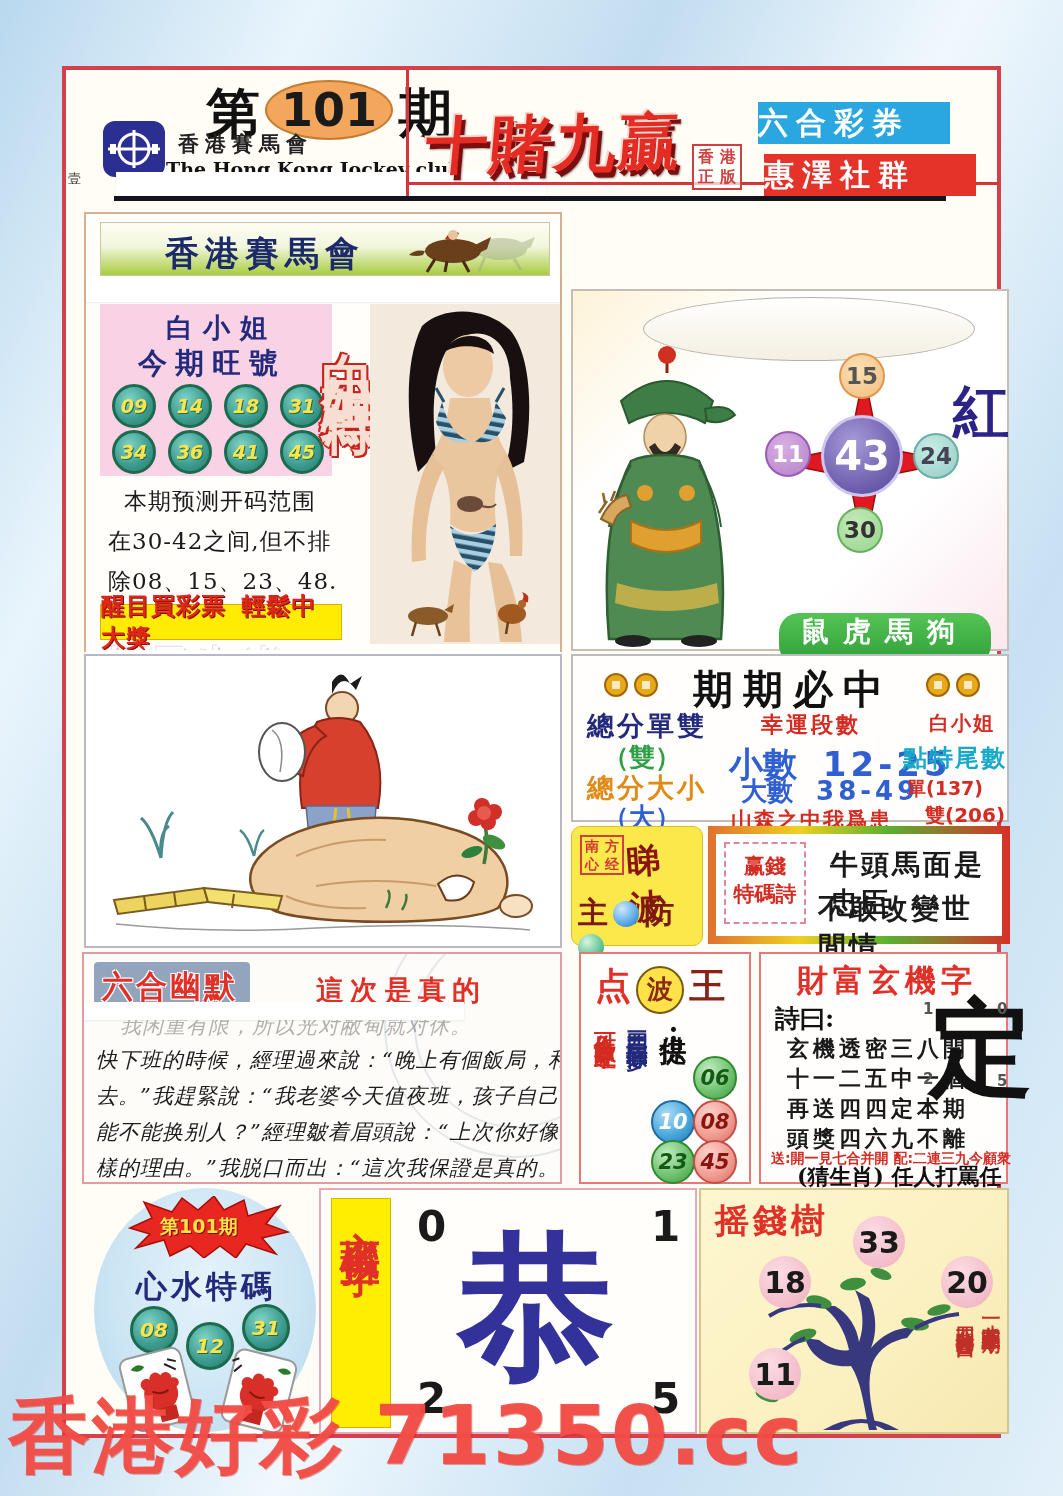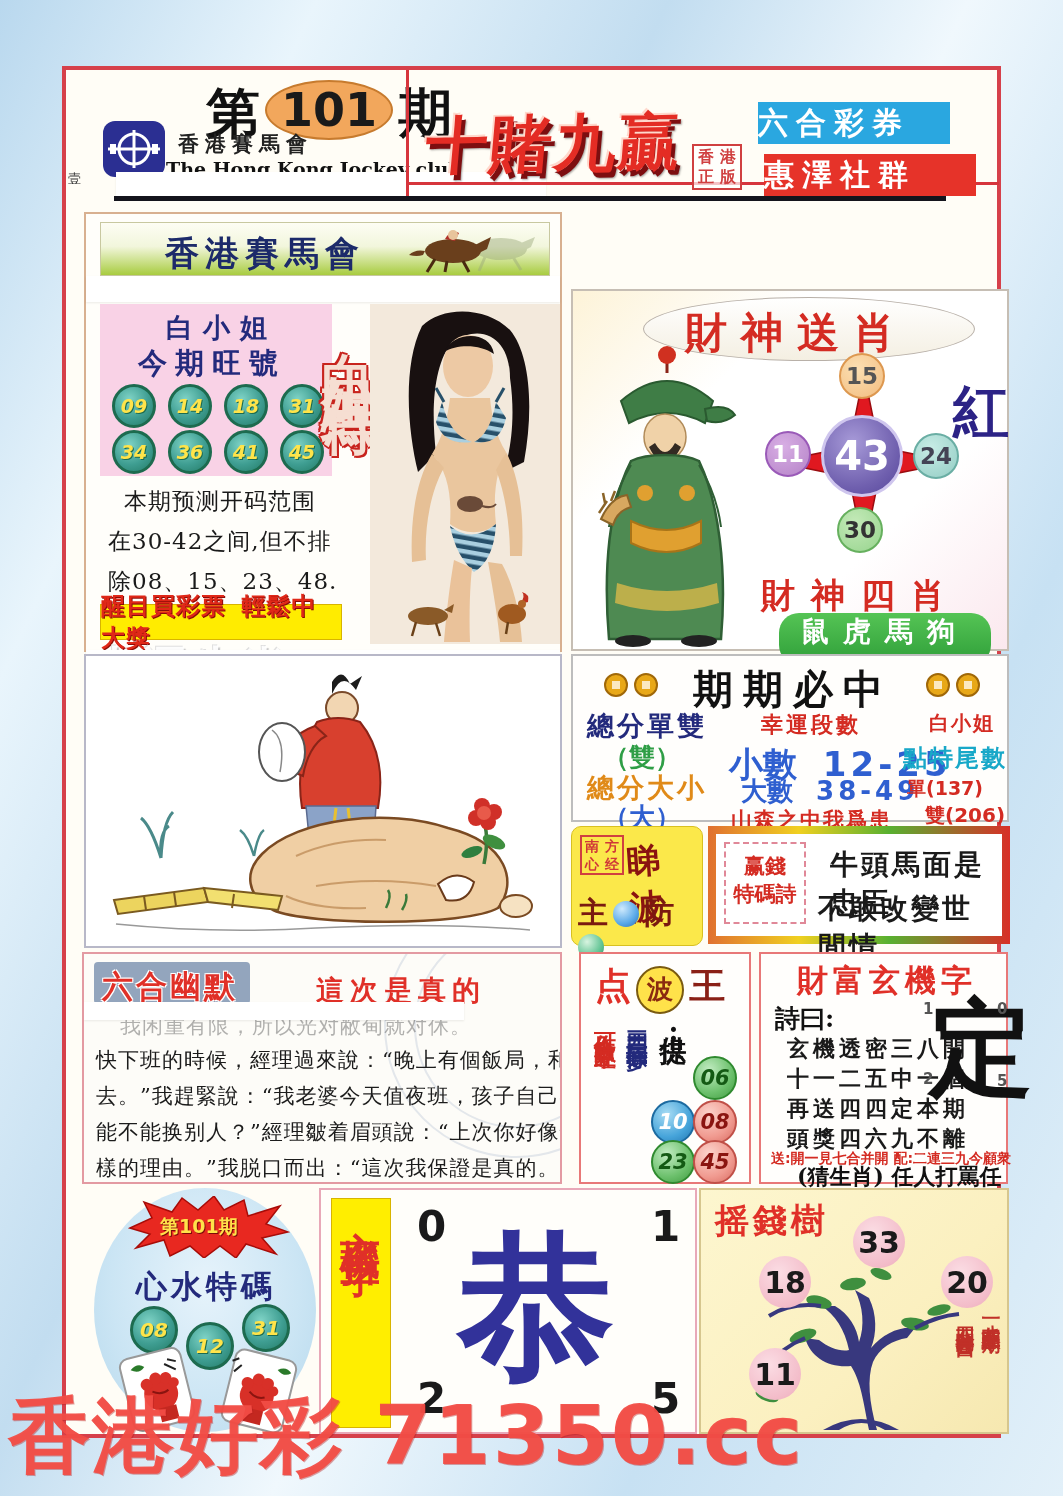--- a/index.html
+++ b/index.html
@@ -77,21 +77,21 @@
   .grad-inner{background:#fff;width:100%;height:100%;box-sizing:border-box;position:relative;}
   .dash-tag{border:2px dashed #e08898;color:#d42b22;font-size:21px;font-weight:bold;text-align:center;
     font-family:"DejaVu Serif",serif;}
   .poem-main{font-size:28px;font-weight:900;color:#1a1a1a;letter-spacing:3px;font-family:"DejaVu Serif",serif;}
   
   .humor-box{border:2px solid #e39aa2;background:#fdfcf8;overflow:hidden;}
   .humor-title-bg{background:#93a5bd;border-radius:4px;}
   .humor-title{font-size:31px;font-weight:900;color:#e03028;letter-spacing:3px;
     text-shadow:-1px -1px 0 #fff,1px -1px 0 #fff,-1px 1px 0 #fff,1px 1px 0 #fff;font-family:"DejaVu Serif",serif;}
   .humor-sub{font-size:28px;font-weight:bold;color:#e03028;letter-spacing:6px;font-family:"DejaVu Serif",serif;}
-  .humor-line{font-size:21px;color:#1c1c1c;font-family:"DejaVu Serif",serif;letter-spacing:1px;white-space:nowrap;}
+  .humor-line{font-size:21px;color:#1c1c1c;font-family:"DejaVu Serif",serif;letter-spacing:1px;white-space:nowrap;font-style:italic;}
   .obscured{opacity:.45;filter:blur(.6px);color:#555;}
   .arc{position:absolute;border:2px solid rgba(160,175,200,.28);border-radius:50%;}
   
   .thin-red-box{border:2px solid #e87878;background:#fffefc;}
   .dbw-t1{font-size:36px;font-weight:900;color:#e03028;font-family:"DejaVu Serif",serif;}
   .dbw-t2{display:inline-flex;align-items:center;justify-content:center;width:44px;height:44px;border-radius:50%;
     background:#ffe24a;border:2px solid #7a5a10;color:#8a2a10;font-size:26px;font-weight:900;font-family:"DejaVu Serif",serif;}
   .dbw-t3{font-size:36px;font-weight:900;color:#8a2016;font-family:"DejaVu Serif",serif;}
   .dbw-v{font-size:22px;font-weight:bold;letter-spacing:3px;font-family:"DejaVu Serif",serif;}
   .sball{position:absolute;width:40px;height:40px;border-radius:50%;display:flex;align-items:center;justify-content:center;
@@ -287,21 +287,20 @@
           <line x1="88" y1="236" x2="90" y2="250"></line>
         <line x1="148" y1="238" x2="146" y2="252"></line>
       </g>
       <path d="M30,268 q100,10 200,4 q120,-6 214,2" stroke="#999" stroke-width="1.5" fill="none"></path>
       <path d="M300,252 q6,-12 2,-18 M316,254 q6,-10 4,-16" stroke="#3a7a3a" stroke-width="2.5" fill="none"></path>
     </svg>
   </div>
 
   <div class="box cs-box" style="left:505px;top:219px;width:438px;height:362px;">
     <div class="cs-oval abs" style="left:70px;top:6px;width:330px;height:62px;"></div>
-    <div class="cs-title abs" style="left:112px;top:14px;">財神送肖</div>
 
     <svg class="abs" style="left:14px;top:52px;" width="160" height="304" viewBox="0 0 160 304">
       <line x1="80" y1="10" x2="80" y2="30" stroke="#8a2418" stroke-width="3"></line>
       <circle cx="80" cy="12" r="9" fill="#d03020"></circle>
       <path d="M34,58 Q80,18 126,58 L118,80 Q80,60 42,80 Z" fill="#3f7d46" stroke="#2a5a30" stroke-width="2"></path>
       <path d="M118,66 q22,-6 30,6 q-12,10 -28,6 Z" fill="#3f7d46" stroke="#2a5a30" stroke-width="2"></path>
       <ellipse cx="78" cy="94" rx="21" ry="23" fill="#f0d2a8" stroke="#b08a58" stroke-width="1.5"></ellipse>
       <path d="M62,104 Q78,136 94,104 L88,100 Q78,118 68,100 Z" fill="#332a22"></path>
       <path d="M76,118 q2,40 0,70" stroke="#332a22" stroke-width="4" fill="none"></path>
       <path d="M44,118 C22,160 16,226 22,296 L134,296 C140,226 132,160 112,118 C96,110 60,110 44,118 Z" fill="#4e8a52" stroke="#2f5f35" stroke-width="2.5"></path>
@@ -323,21 +322,20 @@
       <path d="M184,95 L95,77 L95,113 Z" fill="#e01820" stroke="#9a0c10" stroke-width="1.5"></path>
     </svg>
     <div class="num-circle" style="left:266px;top:62px;width:42px;height:42px;background:radial-gradient(circle at 38% 32%,#fcdfb2,#f2bd80);border:2px solid #dd9850;color:#555;font-size:23px;">15</div>
     <div class="num-circle" style="left:192px;top:140px;width:42px;height:42px;background:radial-gradient(circle at 38% 32%,#d8aee4,#b583c8);border:2px solid #9a5ab8;color:#fff;font-size:23px;">11</div>
     <div class="num-circle" style="left:248px;top:124px;width:76px;height:76px;background:radial-gradient(circle at 38% 32%,#a79ad8,#6f5fae 65%,#55459a);border:3px solid #cfc6ee;color:#fff;font-size:40px;">43</div>
     <div class="num-circle" style="left:340px;top:142px;width:42px;height:42px;background:radial-gradient(circle at 38% 32%,#c8ece6,#93cdc4);border:2px solid #6aaea4;color:#445;font-size:23px;">24</div>
     <div class="num-circle" style="left:264px;top:216px;width:42px;height:42px;background:radial-gradient(circle at 38% 32%,#c4eab8,#97d48e);border:2px solid #66b05e;color:#333;font-size:23px;">30</div>
 
     <div class="red-char abs" style="left:380px;top:84px;">紅</div>
 
-    <div class="cs-four abs" style="left:188px;top:282px;">財神四肖</div>
     <div class="zodiac-bar abs" style="left:206px;top:322px;width:212px;height:52px;">鼠虎馬狗</div>
   </div>
 
   <div class="box bz-box" style="left:505px;top:584px;width:438px;height:168px;">
     <svg class="abs" style="left:30px;top:16px;" width="58" height="26" viewBox="0 0 58 26">
       <circle cx="13" cy="13" r="11" fill="#e8a818" stroke="#a06808" stroke-width="2"></circle>
         <rect x="9" y="9" width="8" height="8" fill="#fbe9c0"></rect>
       <circle cx="43" cy="13" r="11" fill="#e8a818" stroke="#a06808" stroke-width="2"></circle>
         <rect x="39" y="9" width="8" height="8" fill="#fbe9c0"></rect>
     </svg>

